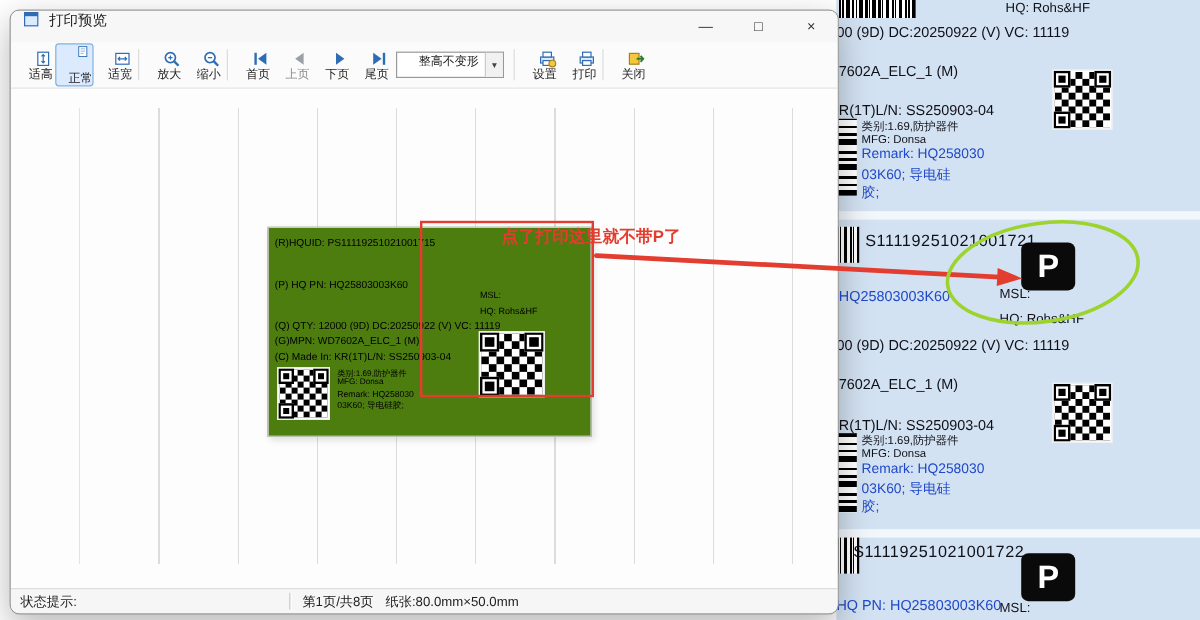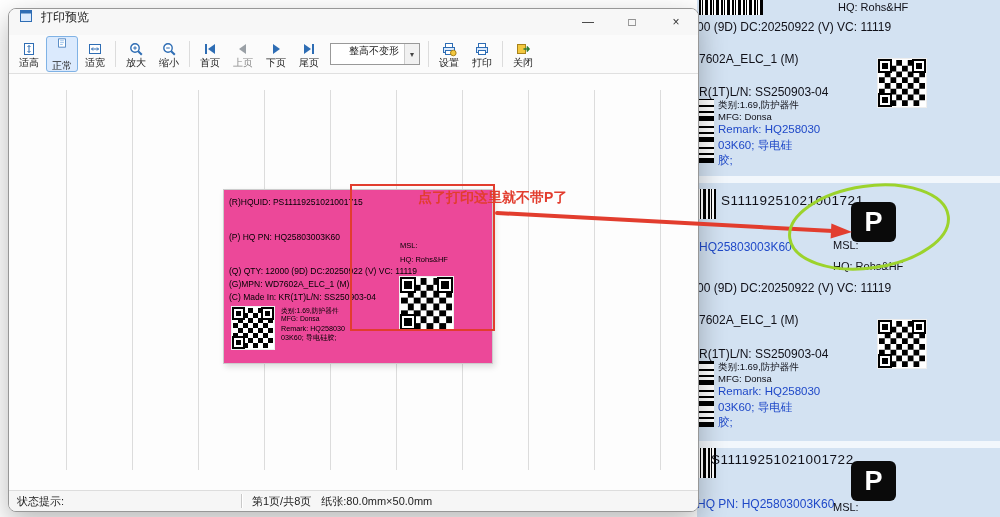--- a/index.html
+++ b/index.html
@@ -30,35 +30,35 @@
           border:1px solid #979797;border-radius:8px;box-shadow:0 10px 28px rgba(0,0,0,.28);
           display:flex;flex-direction:column;overflow:hidden;}
   .titlebar{height:26px;background:#f7f7f7;display:flex;padding-left:10px;flex:0 0 auto;}
   .appicon{width:14px;height:14px;}
   .apptitle{font-size:12px;color:#1a1a1a;margin-left:8px;}
   .wbtns{margin-left:auto;display:flex;height:100%;}
   .wbtn{width:44px;display:flex;align-items:center;justify-content:center;font-size:12px;color:#333;}
 
   .toolbar{height:38px;background:#fbfbfb;border-bottom:1px solid #e0e0e0;display:flex;align-items:center;
            padding:0 4px;gap:1px;flex:0 0 auto;}
-  .tbtn{width:30px;height:34px;display:flex;flex-direction:column;align-items:center;justify-content:center;
+  .tbtn{width:30px;height:34px;display:flex;flex-direction:column;align-items:flex-end;justify-content:center;
         gap:1px;border:1px solid transparent;border-radius:3px;}
   .tbtn .tlabel{font-size:10px;color:#222;line-height:10px;}
   .tbtn.selected{background:#dbeafd;border-color:#7fb2e5;gap:12px;}
   .tbtn.disabled .tlabel{color:#8a8a8a;}
   .tsep{width:1px;height:26px;background:#dcdcdc;margin:0 3px;}
   .combo{height:20px;border:1px solid #999;background:#fff;display:flex;
          font-size:10px;color:#222;padding-left:18px;margin:0 4px;}
   .combo .arrow{width:14px;height:100%;display:flex;align-items:center;justify-content:center;
          font-size:8px;color:#444;border-left:1px solid #ccc;margin-left:5px;background:#f1f1f1;}
 
   .preview{flex:1;position:relative;background:#fdfdfd;overflow:hidden;}
   .guides{position:absolute;left:57px;top:16px;width:596px;height:380px;
           background:repeating-linear-gradient(90deg,#dcdcdc 0 1px,transparent 1px 66px);}
-  .plabel{position:absolute;left:214px;top:115px;width:268px;height:173px;background:#ec4899;
+  .plabel{position:absolute;left:214px;top:115px;width:268px;height:173px;background:#4d7c0f;
           border:1px solid #cccccc;box-shadow:2px 3px 6px rgba(0,0,0,.13);}
   .pl{position:absolute;white-space:nowrap;color:#000;}
 
   .statusbar{height:20px;background:#f6f6f6;border-top:1px solid #ddd;display:flex;align-items:center;
              font-size:11px;color:#222;flex:0 0 auto;}
   .sb-hint{padding-left:8px;width:224px;}
   .sb-sep{width:1px;height:14px;background:#c9c9c9;box-shadow:1px 0 0 #fff;}
   .sb-page{padding:0 6px 0 10px;text-align:center;}
   .sb-paper{padding-left:4px;text-align:right;}
 

